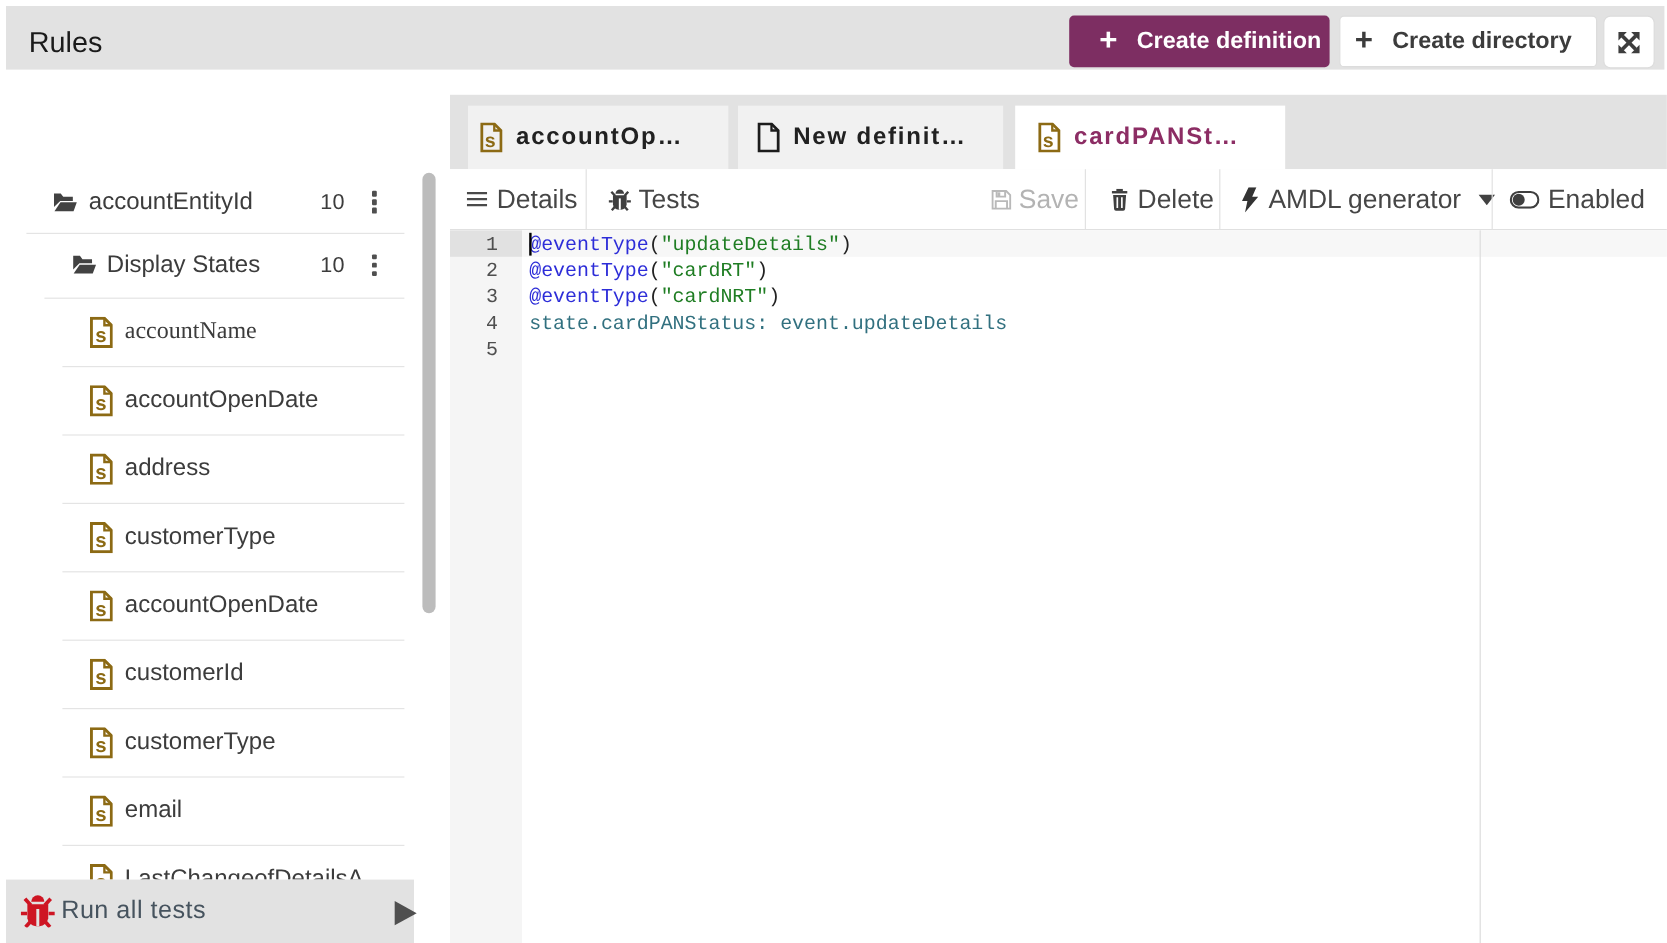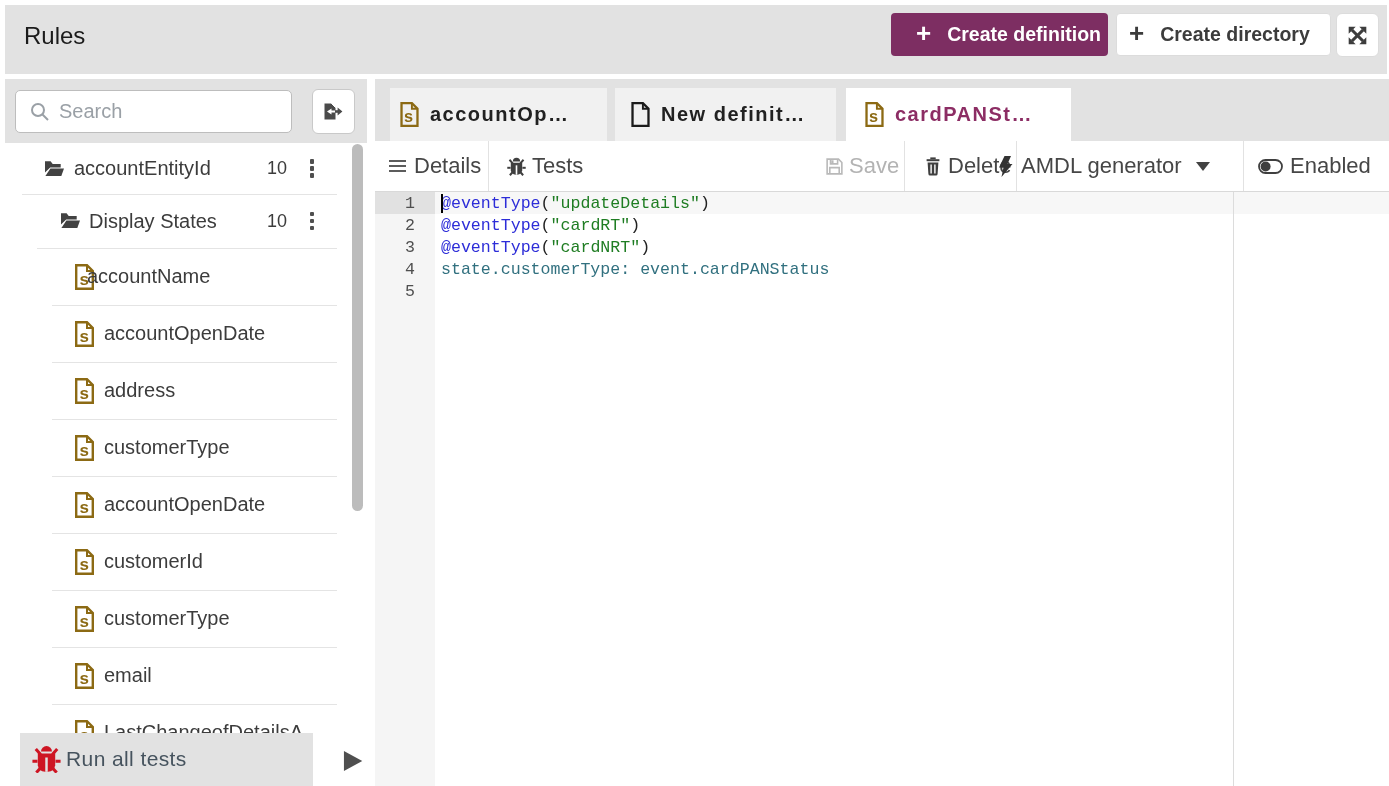--- a/index.html
+++ b/index.html
@@ -1,19 +1,19 @@
 <!DOCTYPE html>
 <html><head>
 <meta charset="utf-8">
 <style>
   * { margin:0; padding:0; box-sizing:border-box; }
   html,body { width:1389px; height:786px; background:#fff; font-family:"Liberation Sans", sans-serif; overflow:hidden; }
 
   
-  #topbar { position:absolute; left:5px; top:5px; width:1382px; height:69px; background:#e2e2e2; }
+  #topbar { position:absolute; left:5px; top:5px; width:1382px; height:53px; background:#e2e2e2; }
   #topbar h1 { position:absolute; left:19px; top:17px; font-size:24px; font-weight:500; color:#1b1b1b; letter-spacing:0; }
   .btn { position:absolute; top:8px; height:43px; border-radius:4px; display:flex; align-items:center; font-weight:700; font-size:19.5px; }
   #btn-def { left:886px; width:217px; background:#7d2e62; color:#fff; padding-left:25px; }
   #btn-dir { left:1111px; width:215px; background:#fff; color:#3c3c3c; border:1px solid #dcdcdc; padding-left:12px; }
   #btn-exp { left:1331px; width:43px; height:44px; background:#fff; border:1px solid #dcdcdc; border-radius:6px; justify-content:center; }
   .plus { font-weight:700; font-size:26px; margin-right:16px; line-height:1; position:relative; top:-2px;}
 
   
   #sidebar { position:absolute; left:5px; top:79px; width:362px; height:707px; background:#fff; }
   #searchrow { position:absolute; left:0; top:0; width:362px; height:64px; background:#e2e2e2; }
@@ -25,21 +25,21 @@
   .trow { position:absolute; left:0; width:341px; display:flex; align-items:center; color:#3c3c3c; font-size:20px; }
   .trow .icon { position:absolute; }
   .trow .label { position:absolute; }
   .trow .count { position:absolute; left:254px; width:28px; text-align:right; font-size:18px; }
   .trow .kebab { position:absolute; left:296px; top:50%; margin-top:-11px; width:22px; height:22px; display:flex; flex-direction:column; align-items:center; justify-content:center; gap:2.8px;}
   .kebab i { width:4.3px; height:4.3px; background:#4f4f4f; border-radius:1px; display:block; }
   .sep { position:absolute; height:1px; background:#e4e4e4; }
 
   #vscroll { position:absolute; left:347px; top:65px; width:11px; height:367px; background:#bcbcbc; border-radius:6px; }
 
-  #runbar { position:absolute; left:0; bottom:0; width:293px; height:53px; background:#e2e2e2;margin-left:15px; }
+  #runbar { position:absolute; left:0; bottom:0; width:340px; height:53px; background:#e2e2e2; }
   #runbar .txt { position:absolute; left:46px; top:14px; font-size:21px; letter-spacing:.4px; color:#46535e; }
 
   
   #main { position:absolute; left:375px; top:79px; width:1014px; height:707px; background:#fff; }
   #tabstrip { position:absolute; left:0; top:0; width:1014px; height:62px; background:#e2e2e2; }
   .tab { position:absolute; top:9px; height:53px; display:flex; align-items:center; font-weight:700; font-size:20px; letter-spacing:1.5px; color:#212121; }
   .tab .ticon { margin-right:11px; display:block; }
   #tab1 { left:15px; width:217px; background:#f1f1f1; padding-left:10px; }
   #tab2 { left:240px; width:221px; background:#f1f1f1; padding-left:16px; }
   #tab3 { left:471px; width:225px; background:#ffffff; color:#8c2d64; padding-left:19px; }
@@ -76,39 +76,20 @@
         <path d="M1.7 1.7 h7 l-7 7 z"></path>
           <path d="M19.3 1.7 v7 l-7 -7 z"></path>
         <path d="M1.7 19.3 v-7 l7 7 z"></path>
           <path d="M19.3 19.3 h-7 l7 -7 z"></path>
       </g>
     </svg>
   </div>
 </div>
 
 <div id="sidebar">
-  <div id="searchrow">
-    <div id="searchbox">
-      <svg style="position:absolute;left:13px;top:10px;" width="22" height="22" viewBox="0 0 22 22">
-        <circle cx="9" cy="9" r="6" fill="none" stroke="#9aa0a6" stroke-width="2"></circle>
-        <line x1="13.5" y1="13.5" x2="19" y2="19" stroke="#9aa0a6" stroke-width="2"></line>
-      </svg>
-      <span>Search</span>
-    </div>
-    <div id="importbtn">
-      <svg width="19" height="17" viewBox="0 0 19 17">
-        <path d="M0.5 0.5 H7.6 L11.5 4.4 V16.5 H0.5 z" fill="#4a4a4a"></path>
-        <path d="M7.9 0.7 L11.3 4.1 H7.9 z" fill="#4a4a4a"></path>
-        <line x1="7.2" y1="0.2" x2="11.8" y2="4.8" stroke="#fff" stroke-width="1"></line>
-        <path d="M7.5 5.5 L3 8.5 l4.5 3 v-2 h4 v-2 h-4 z" fill="#fff"></path>
-        <path d="M11 7.2 h3 v2.6 h-3 z" fill="#4a4a4a"></path>
-        <path d="M13.6 4.6 L18.4 8.5 l-4.8 3.9 z" fill="#4a4a4a"></path>
-      </svg>
-    </div>
-  </div>
   <div id="tree">
       <div class="trow" style="top:0px;height:51px;">
         <span class="icon" style="left:39px;top:50%;margin-top:-9px;line-height:0;"><svg width="21" height="17" viewBox="0 0 21 17">
             <path d="M1 1.2 h5.6 l2.1 2.8 h8 v3.4 h-10.5 l-5.2 5.2 z" fill="#424242"></path>
             <path d="M6.4 8.6 h13.6 l-2.7 7.4 H1.4 z" fill="#424242"></path>
           </svg></span>
         <span class="label" style="left:69px;">accountEntityId</span>
         <span class="count">10</span>
         <span class="kebab">
           <i></i>
@@ -130,21 +111,21 @@
           <i></i>
         </span>
       </div>
       <div class="sep" style="left:32px; top:105px; width:300px;"></div>
       <div class="trow" style="top:105px;height:57px;">
         <span class="icon" style="left: 70px; top: 50%; margin-top: -13px; line-height: 0;"><svg width="19" height="26" viewBox="0 0 19 26">
             <path d="M1.2 1.2 h10.8 l5.8 5.8 v17.8 h-16.6 z" fill="none" stroke="#8c6a14" stroke-width="2.4"></path>
             <path d="M12 1.2 v5.8 h5.8" fill="none" stroke="#8c6a14" stroke-width="2"></path>
             <text x="9.2" y="21" text-anchor="middle" font-family="Liberation Sans" font-weight="bold" font-size="17" fill="#8c6a14">s</text>
           </svg></span>
-        <span class="label" style="left:82px;">accountName</span>
+        <span class="label" style="left:99px;font-family:Liberation Serif, serif;">accountName</span>
       </div>
       <div class="sep" style="left:47px; top:162px; width:285px;"></div>
       <div class="trow" style="top:162px;height:57px;">
         <span class="icon" style="left: 70px; top: 50%; margin-top: -13px; line-height: 0;"><svg width="19" height="26" viewBox="0 0 19 26">
             <path d="M1.2 1.2 h10.8 l5.8 5.8 v17.8 h-16.6 z" fill="none" stroke="#8c6a14" stroke-width="2.4"></path>
             <path d="M12 1.2 v5.8 h5.8" fill="none" stroke="#8c6a14" stroke-width="2"></path>
             <text x="9.2" y="21" text-anchor="middle" font-family="Liberation Sans" font-weight="bold" font-size="17" fill="#8c6a14">s</text>
           </svg></span>
         <span class="label" style="left:99px;">accountOpenDate</span>
       </div>
@@ -290,21 +271,21 @@
       <svg width="16" height="19" viewBox="0 0 16 19" style="margin-right:7px;">
         <rect x="1.6" y="2.2" width="12.8" height="2" fill="#3f3f3f"></rect>
         <rect x="5.3" y="0.4" width="5.4" height="1.8" fill="#3f3f3f"></rect>
         <path d="M2.6 5.4 h10.8 l-0.8 11.7 a1.6 1.6 0 0 1 -1.6 1.5 h-6 a1.6 1.6 0 0 1 -1.6 -1.5 z" fill="#3f3f3f"></path>
         <g stroke="#ffffff" stroke-width="1.4">
             <line x1="6.1" y1="7.4" x2="6.1" y2="16.4"></line>
             <line x1="9.9" y1="7.4" x2="9.9" y2="16.4"></line>
           </g>
       </svg>Delete</div>
     <div class="tsep" style="left:641px;"></div>
-    <div class="tbtn" style="left:624px;">
+    <div class="tbtn" style="left:660px;">
       <svg width="14" height="21" viewBox="0 0 14 21" style="margin-right:8px;">
         <path d="M5.5 0 L0 11.5 h4.5 L2.5 21 L13.5 8 h-5 L12 0 z" fill="#333"></path>
       </svg>AMDL generator
       <svg width="14" height="9" viewBox="0 0 14 9" style="margin-left:14px;">
           <path d="M0 0 h14 L7 9 z" fill="#424242"></path>
         </svg>
     </div>
     <div class="tsep" style="left:868px;"></div>
     <div class="tbtn" style="left:883px;">
       <svg width="25" height="15" viewBox="0 0 25 15" style="margin-right:7px;">
@@ -318,17 +299,17 @@
     <div id="gutter-active"></div>
     <div id="line-active"></div>
     <div class="lnum" style="top:1px;">1</div>
     <div class="lnum" style="top:23px;">2</div>
     <div class="lnum" style="top:45px;">3</div>
     <div class="lnum" style="top:67px;">4</div>
     <div class="lnum" style="top:89px;">5</div>
     <div class="cline" style="top:1px;"><span class="kw">@eventType</span>(<span class="str">"updateDetails"</span>)</div>
     <div class="cline" style="top:23px;"><span class="kw">@eventType</span>(<span class="str">"cardRT"</span>)</div>
     <div class="cline" style="top:45px;"><span class="kw">@eventType</span>(<span class="str">"cardNRT"</span>)</div>
-    <div class="cline" style="top:67px;"><span class="vr">state.customerType: event.cardPANStatus</span></div>
+    <div class="cline" style="top:67px;"><span class="vr">state.cardPANStatus: event.updateDetails</span></div>
     <div id="cursor"></div>
     <div id="ruler"></div>
   </div>
 </div>
 
 </body></html>

